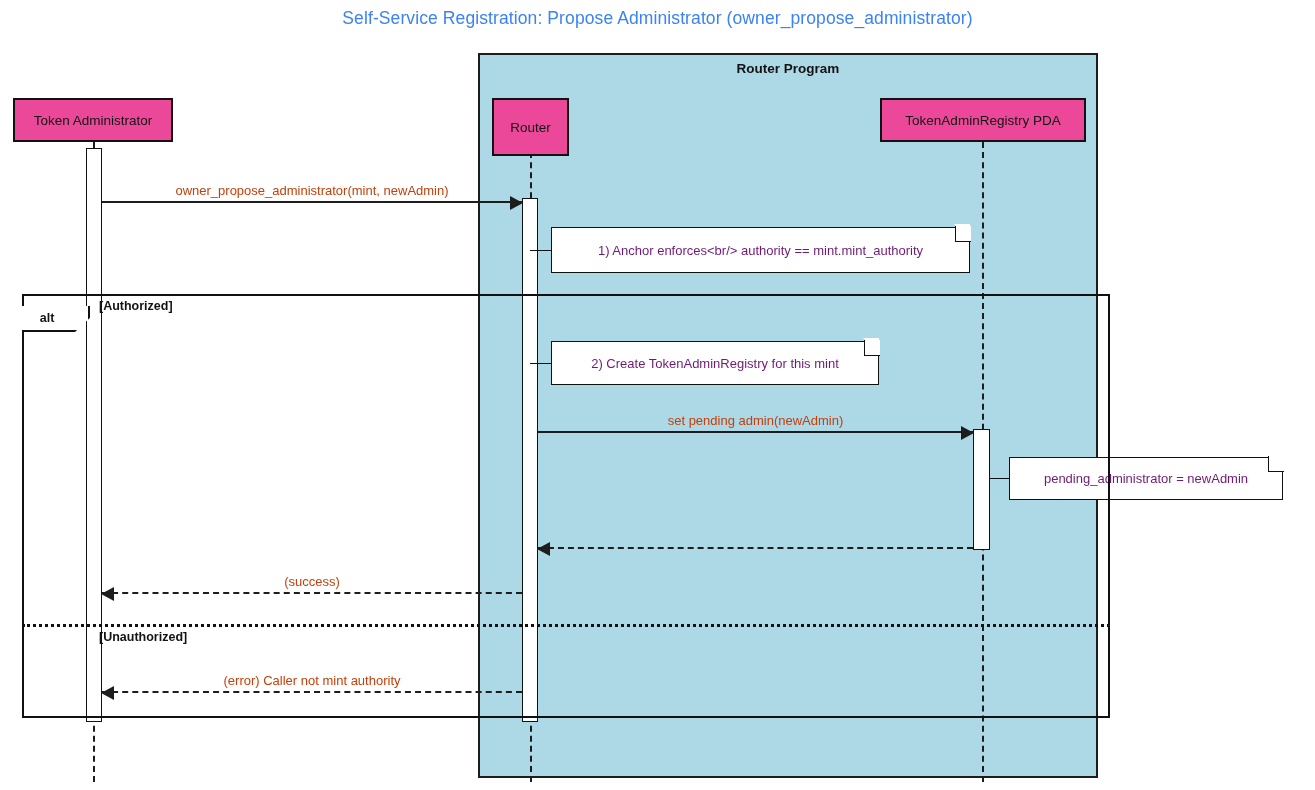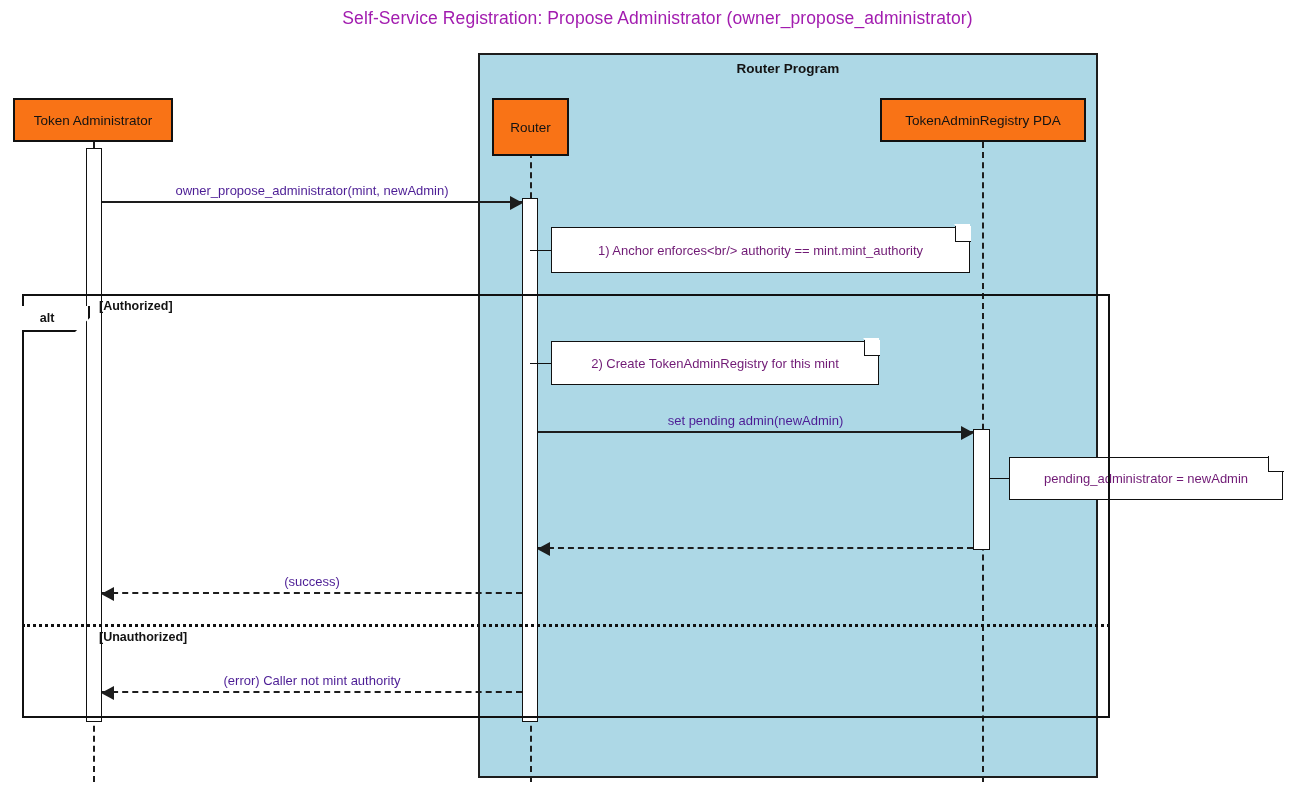--- a/index.html
+++ b/index.html
@@ -14,21 +14,21 @@
     overflow:hidden;
     background:#ffffff;
   }
   
   .diagram-title{
     position:absolute;
     left:0; top:8px;
     width:1315px;
     text-align:center;
     font-size:17.5px;
-    color:#a21caf;
+    color:#3b82f6;
     letter-spacing:.1px;
   }
   
   .group-box{
     position:absolute;
     background:#ADD8E6;
     border:2px solid #1d1d1d;
     box-sizing:border-box;
     padding-left:36px;
   }
@@ -37,21 +37,21 @@
     top:6px; left:0; width:100%;
     text-align:center;
     font-size:13.5px;
     font-weight:bold;
     color:#131313;
   }
   
   .actor-box{
     position:absolute;
     box-sizing:border-box;
-    background:#f97316;
+    background:#ec4899;
     border:2.5px solid #111111;
     display:flex;
     align-items:center;
     justify-content:center;
     font-size:13.5px;
     color:#131313;
     z-index:6;
   }
   
   .lifeline{
@@ -73,21 +73,21 @@
     position:absolute;
     height:0;
     z-index:7;
   }
   .msg.solid{ border-top:2px solid #1d1d1d; }
   .msg.dashed{ border-top:2px dashed #1d1d1d; }
   .msg-label{
     position:absolute;
     bottom:5px;
     font-size:13px;
-    color:#4c1d95;
+    color:#c2410c;
     white-space:nowrap;
     z-index:8;
   }
   .msg-label.center{ left:0; width:100%; text-align:center; }
   .arrowhead{
     position:absolute;
     width:0;height:0;
     top:-7px;
     z-index:9;
   }

